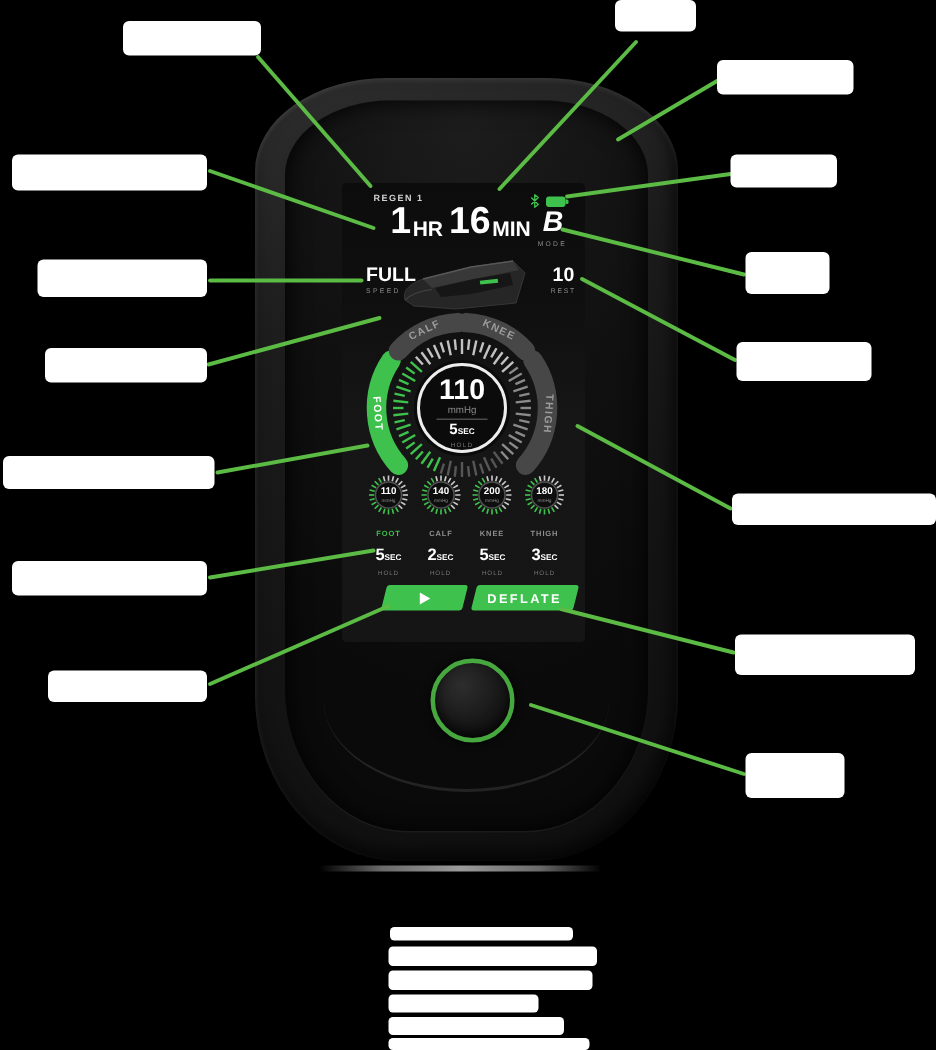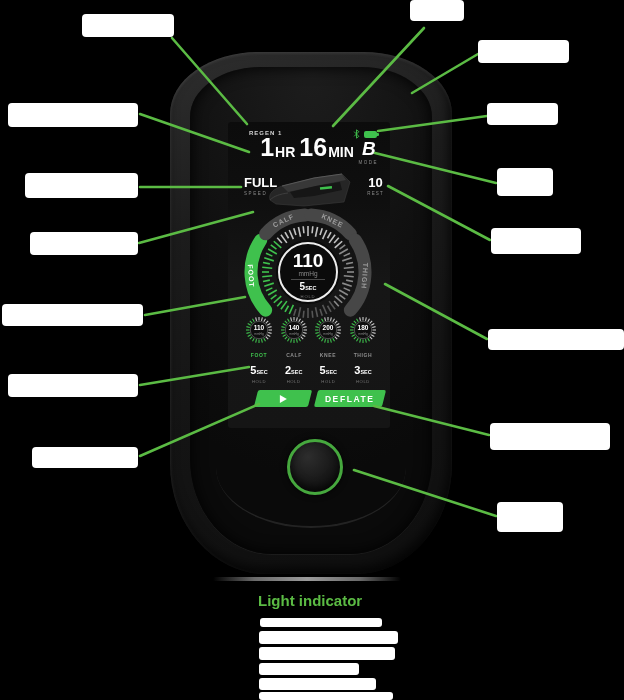--- a/index.html
+++ b/index.html
@@ -380,21 +380,20 @@
       <line x1="145" y1="315" x2="245" y2="297" stroke="#5bbb44" stroke-width="2.6" stroke-linecap="round"></line>
       <line x1="140" y1="385" x2="249" y2="367" stroke="#5bbb44" stroke-width="2.6" stroke-linecap="round"></line>
       <line x1="140" y1="456" x2="259" y2="404" stroke="#5bbb44" stroke-width="2.6" stroke-linecap="round"></line>
       <line x1="496" y1="183" x2="375" y2="153" stroke="#5bbb44" stroke-width="2.6" stroke-linecap="round"></line>
       <line x1="490" y1="240" x2="388" y2="186" stroke="#5bbb44" stroke-width="2.6" stroke-linecap="round"></line>
       <line x1="487" y1="339" x2="385" y2="284" stroke="#5bbb44" stroke-width="2.6" stroke-linecap="round"></line>
       <line x1="489" y1="435" x2="374" y2="406" stroke="#5bbb44" stroke-width="2.6" stroke-linecap="round"></line>
       <line x1="496" y1="516" x2="354" y2="470" stroke="#5bbb44" stroke-width="2.6" stroke-linecap="round"></line>
     </svg>
 
-  <div class="footer-title" id="footer-title" style="color: rgb(91, 187, 68);">Light indicator</div>
 
 <div class="blob" style="left: 82px; top: 14px; width: 92px; height: 23px; background: rgb(255, 255, 255);"></div>
     <div class="blob" style="left: 410px; top: 0px; width: 54px; height: 21px; background: rgb(255, 255, 255);"></div>
     <div class="blob" style="left: 478px; top: 40px; width: 91px; height: 23px; background: rgb(255, 255, 255);"></div>
     <div class="blob" style="left: 487px; top: 103px; width: 71px; height: 22px; background: rgb(255, 255, 255);"></div>
     <div class="blob" style="left: 8px; top: 103px; width: 130px; height: 24px; background: rgb(255, 255, 255);"></div>
     <div class="blob" style="left: 25px; top: 173px; width: 113px; height: 25px; background: rgb(255, 255, 255);"></div>
     <div class="blob" style="left: 30px; top: 232px; width: 108px; height: 23px; background: rgb(255, 255, 255);"></div>
     <div class="blob" style="left: 2px; top: 304px; width: 141px; height: 22px; background: rgb(255, 255, 255);"></div>
     <div class="blob" style="left: 8px; top: 374px; width: 130px; height: 23px; background: rgb(255, 255, 255);"></div>

